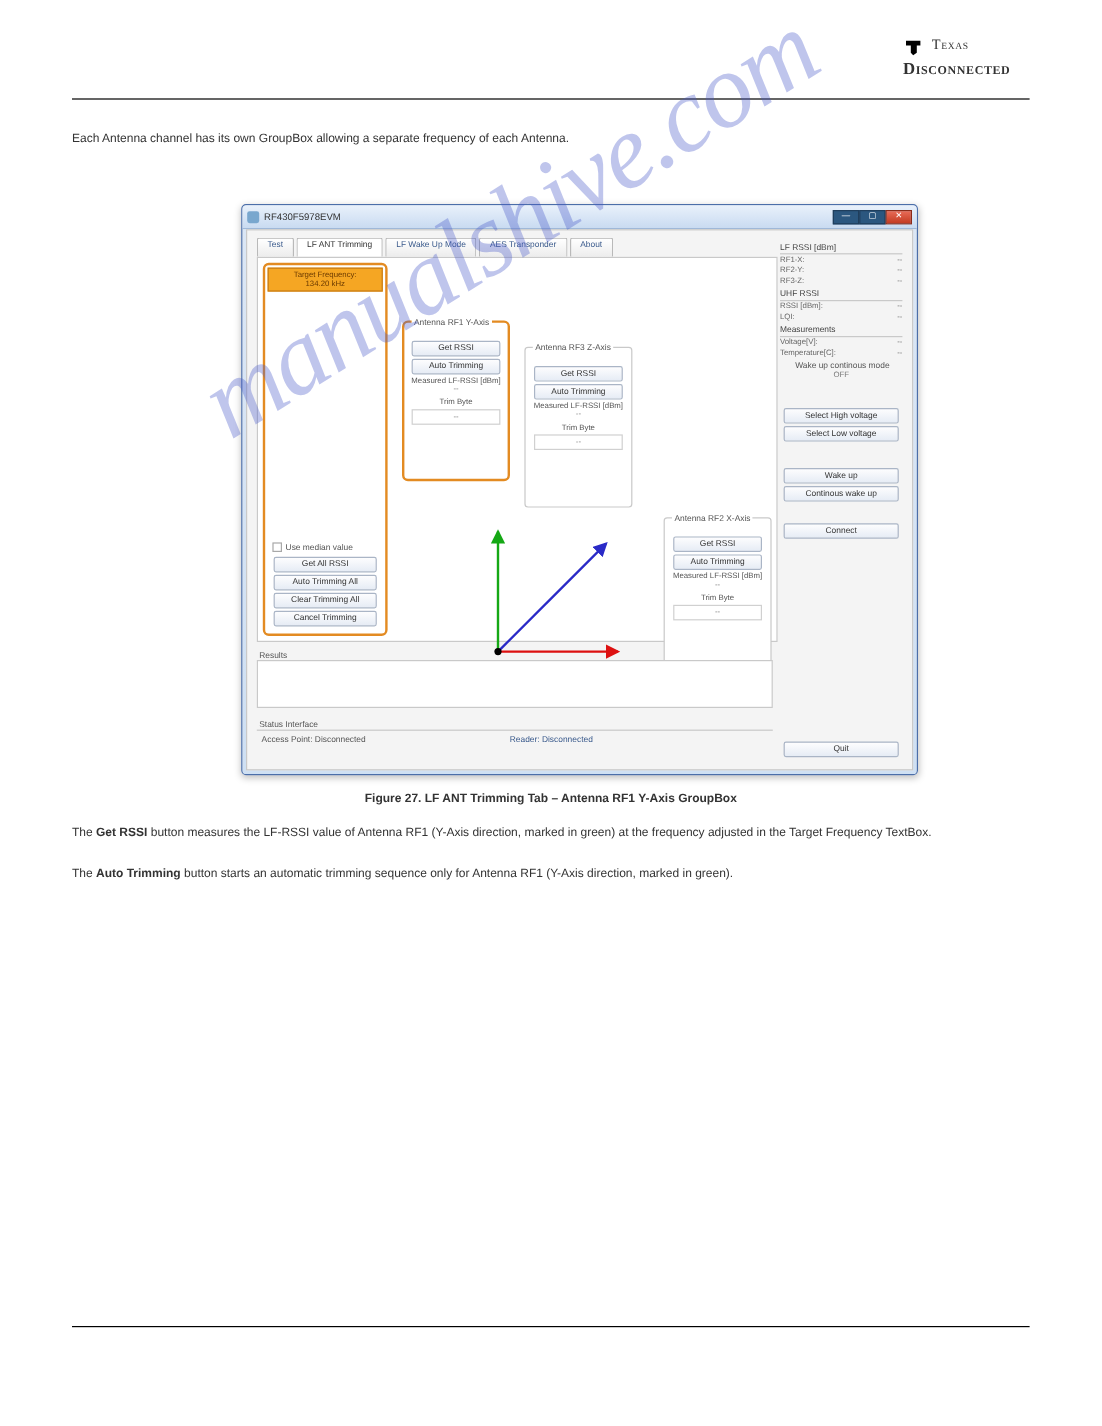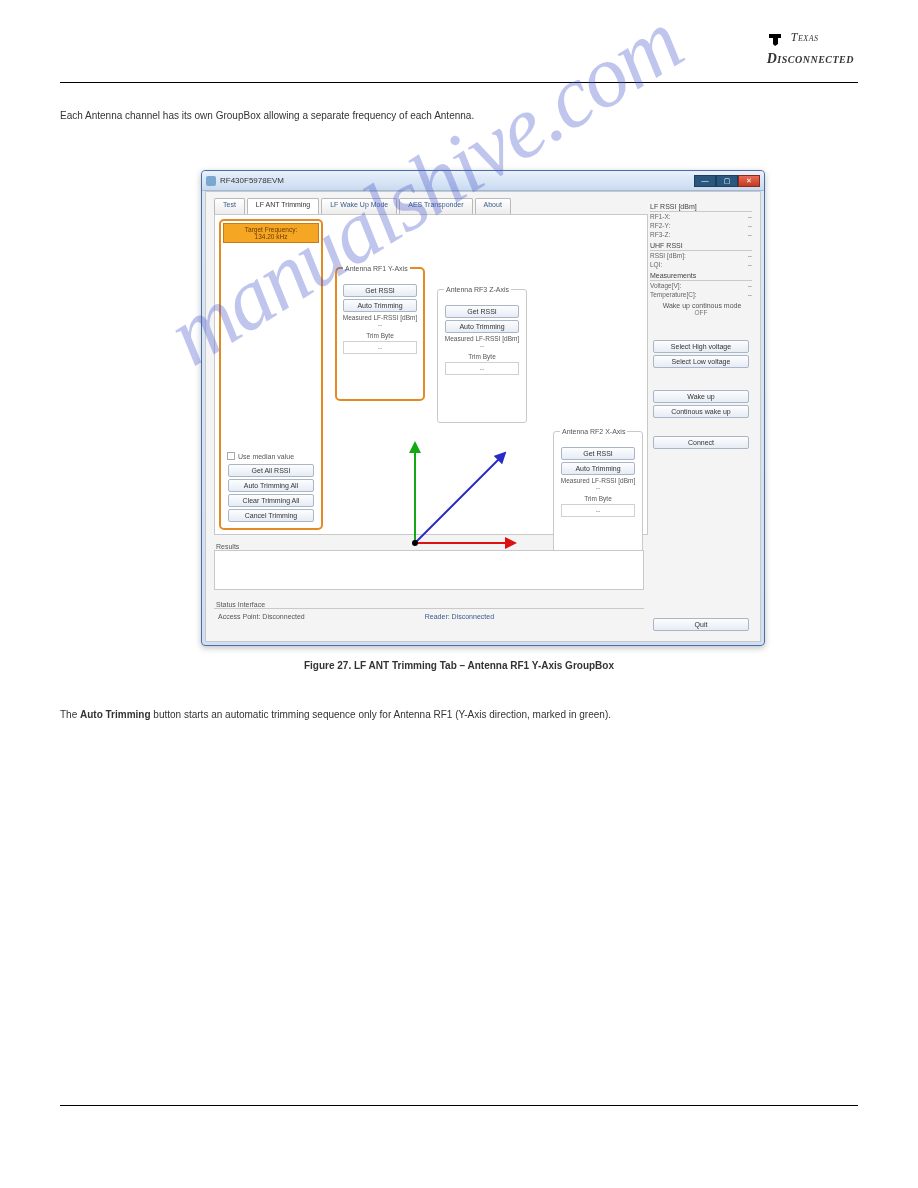--- a/index.html
+++ b/index.html
@@ -1,18 +1,18 @@
 <!DOCTYPE html>
 <html><head>
 <meta charset="utf-8">
 <style>
   * { box-sizing: border-box; margin: 0; padding: 0; }
   html, body { width: 918px; height: 1188px; background: #fff; font-family: Arial, sans-serif; font-size: 8px; color: #333; }
   .page { width: 918px; height: 1188px; position: relative; background: #fff; padding: 30px 60px; }
-  .ti-logo { position: absolute; top: 30px; right: 64px; font-family: 'Times New Roman', serif; font-style: italic; }
+  .ti-logo { position: absolute; top: 30px; right: 76px; font-family: 'Times New Roman', serif; }
   .ti-logo .ti1 { font-size: 12px; letter-spacing: 0.5px; font-variant: small-caps; }
   .ti-logo .ti2 { font-size: 14px; letter-spacing: 0.5px; font-variant: small-caps; font-weight: bold; }
   .ti-icon { display: inline-block; vertical-align: top; margin-right: 4px; font-size: 18px; line-height: 14px; }
   .hr-top { position: absolute; top: 82px; left: 60px; right: 60px; border-top: 1px solid #000; }
   .hr-bot { position: absolute; bottom: 82px; left: 60px; right: 60px; border-top: 1px solid #000; }
   .pre-note { position: absolute; top: 110px; left: 60px; right: 60px; font-size: 10px; color: #333; }
   .win-wrap { position: absolute; top: 170px; left: 191px; width: 564px; height: 476px; border: 1px solid #4b6ea9; border-radius: 4px; background: linear-gradient(#dce7f5,#cfe0f3); box-shadow: 0 2px 6px rgba(0,0,0,0.25); margin-left: 10px; }
   .titlebar { height: 20px; background: linear-gradient(#e9f1fb,#c9dbf1); border-bottom: 1px solid #9fb8d8; border-radius: 4px 4px 0 0; display: flex; align-items: center; padding: 0 4px; }
   .title-text { font-size: 8px; color: #333; }
   .win-btns { margin-left: auto; display: flex; gap: 0; }
@@ -222,17 +222,18 @@
         </div>
       </div>
     </div>
   </div>
 
   <div class="watermark">manualshive.com</div>
 
   <div class="caption">Figure 27. LF ANT Trimming Tab – Antenna RF1 Y-Axis GroupBox</div>
 
   <div class="post-note">
+    <p>The <span class="bold">Get RSSI</span> <span>button measures the LF-RSSI value of Antenna RF1 (Y-Axis direction, marked in green) at the frequency adjusted in the Target Frequency TextBox.</span></p>
     <p style="margin-top:20px">The <span class="bold">Auto Trimming</span> <span>button starts an automatic trimming sequence only for Antenna RF1 (Y-Axis direction, marked in green).</span></p>
   </div>
 
   <div class="hr-bot"></div>
 </div>
 
 </body></html>

